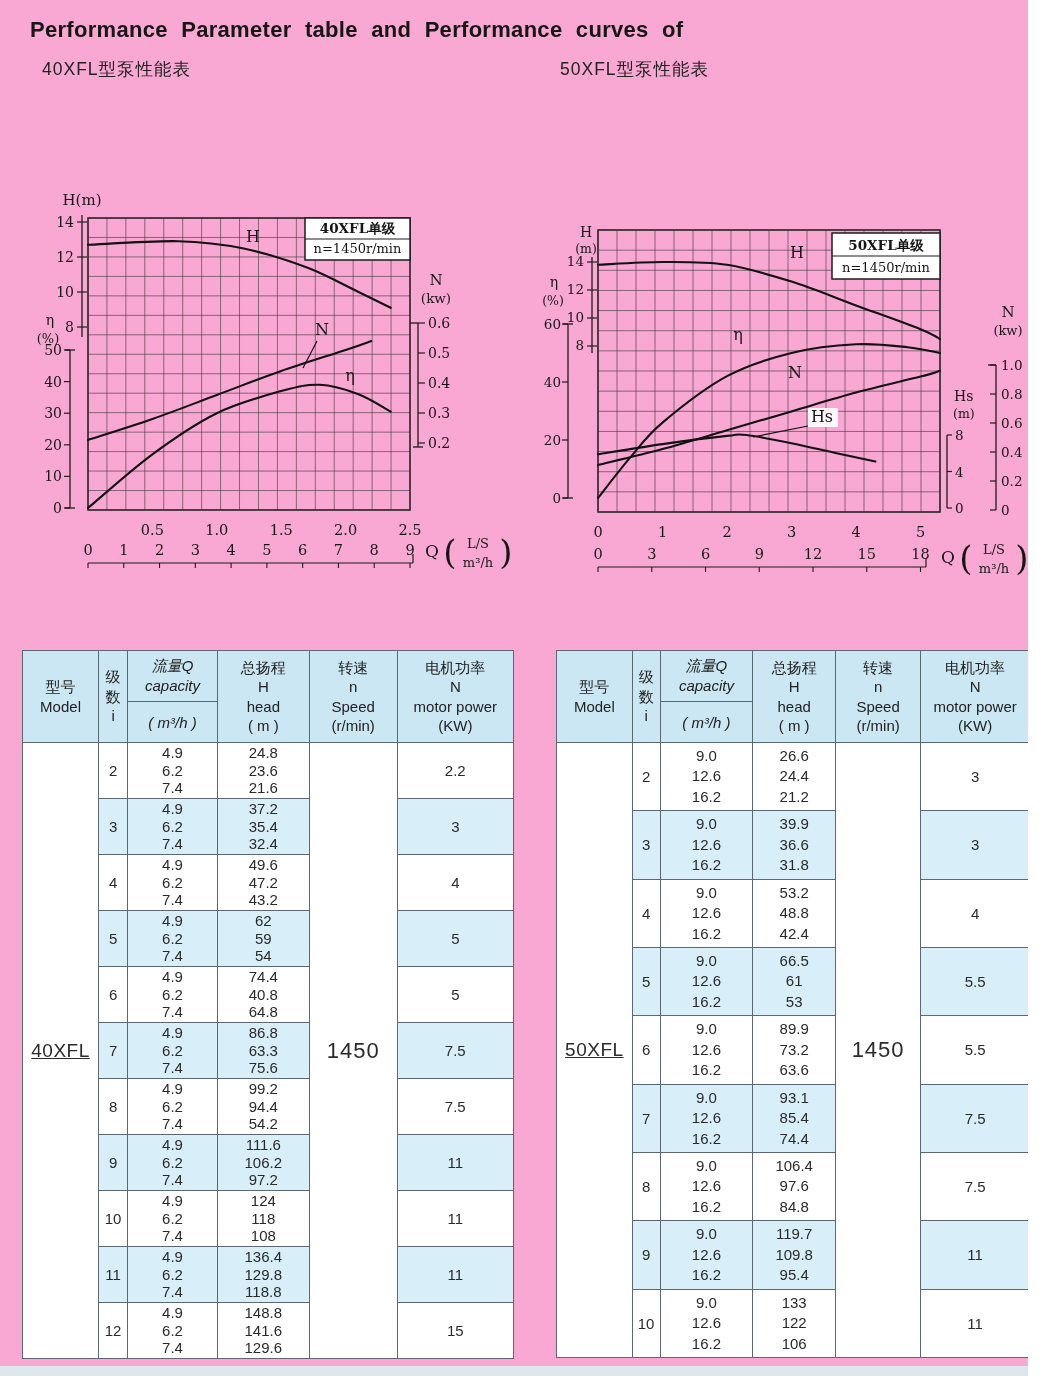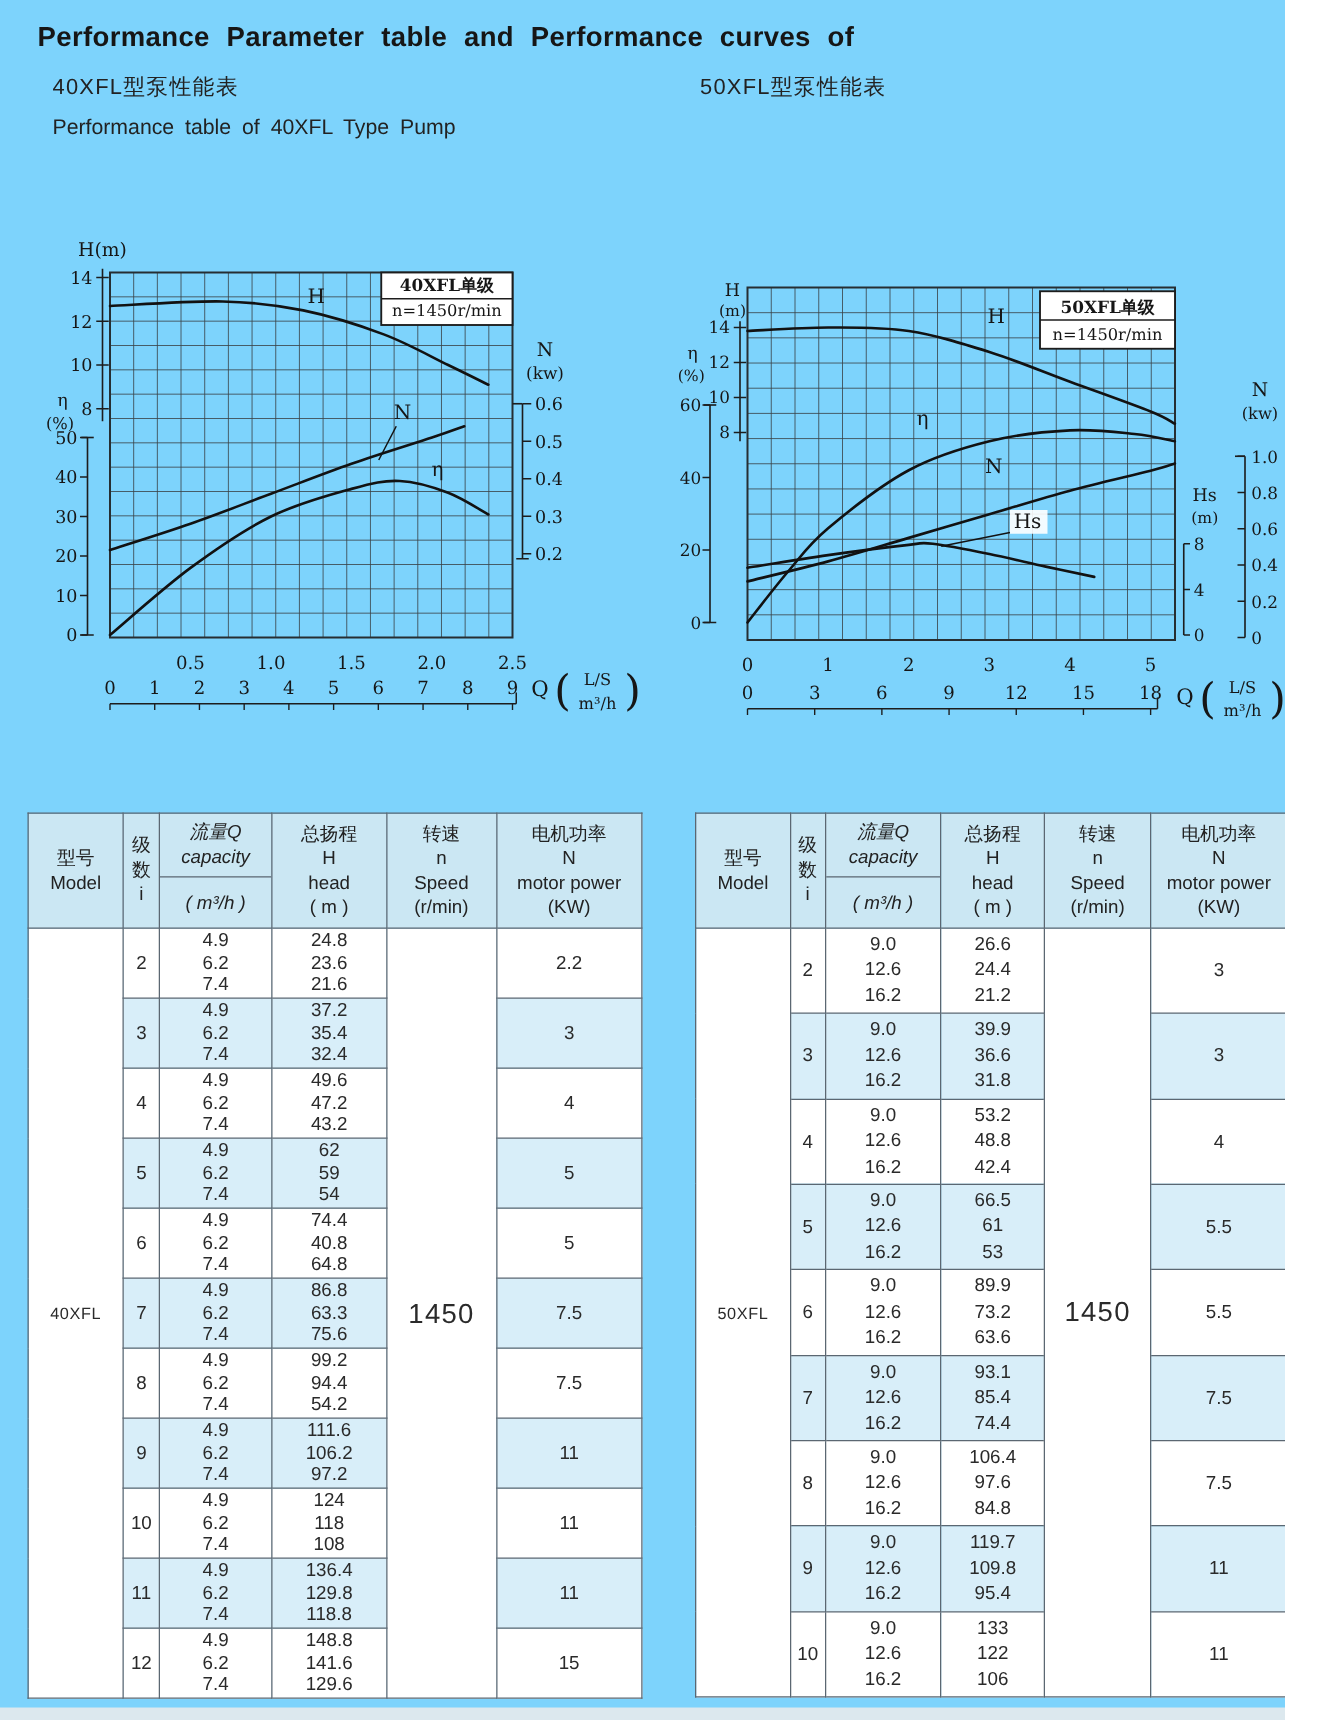--- a/index.html
+++ b/index.html
@@ -1,16 +1,16 @@
 <!DOCTYPE html>
 <html><head>
 <meta charset="utf-8">
 <style>
   html,body{margin:0;padding:0;background:#fff;}
-  .page{position:relative;width:1028px;height:1376px;background:#7dd3fc;overflow:hidden;
+  .page{position:relative;width:1028px;height:1376px;background:#f9a8d4;overflow:hidden;
         font-family:"Liberation Sans",sans-serif;color:#1c1c1c;}
   .page-title{position:absolute;left:30px;top:2px;font-size:22px;font-weight:bold;
         letter-spacing:.3px;word-spacing:7px;color:#161616;}
   .sub-zh{position:absolute;top:57px;font-size:17.5px;letter-spacing:1px;color:#222;}
   .sub-en{position:absolute;top:92px;font-size:17px;word-spacing:4px;color:#222;}
   .sub-left{left:42px;} .sub-right{left:560px;}
   svg.chart{position:absolute;top:185px;}
   #chart40svg{left:20px;} #chart50svg{left:540px;}
   svg.chart text{font-family:"DejaVu Serif",serif;fill:#161616;}
   .tablebox{position:absolute;top:650px;height:708px;}
@@ -24,33 +24,32 @@
   table.ptable tr.white{background:#ffffff;}
   table.ptable th{white-space:pre-line;font-size:15px;line-height:19.5px;color:#222;}
   th.c-stage{line-height:17px;}
   th.c-cap{padding:0;font-style:italic;}
   .cap-top{height:56%;display:flex;align-items:center;justify-content:center;
         border-bottom:1.2px solid #5b6772;white-space:pre-line;line-height:19.5px;}
   .cap-bot{height:44%;display:flex;align-items:center;justify-content:center;}
   td.num-cell{white-space:pre-line;font-size:15px;line-height:17.5px;}
   #table50 td.num-cell{line-height:20.5px;}
   td.stage-cell,td.power-cell{font-size:15px;}
-  td.model-cell{background:transparent;font-size:13px;letter-spacing:.5px;}
+  td.model-cell{background:transparent;font-size:19px;letter-spacing:.5px;text-decoration:underline;}
   td.speed-cell{background:transparent;font-size:22px;letter-spacing:1px;}
   .bottom-strip{position:absolute;left:0;top:1366px;width:1060px;height:10px;background:#dce8ee;}
 </style>
 </head>
 <body>
 
 <div class="page">
 
   <h1 class="page-title">Performance Parameter table and Performance curves of</h1>
 
   <div class="sub-zh sub-left">40XFL型泵性能表</div>
-  <div class="sub-en sub-left">Performance table of 40XFL Type Pump</div>
   <div class="sub-zh sub-right">50XFL型泵性能表</div>
 
   <svg id="chart40svg" class="chart" width="500" height="410" viewBox="0 0 500 410">
       <g stroke="#333" stroke-width="0.65" opacity="0.9">
         <line x1="68" y1="33" x2="68" y2="325"></line>
         <line x1="86.94117647058823" y1="33" x2="86.94117647058823" y2="325"></line>
         <line x1="105.88235294117646" y1="33" x2="105.88235294117646" y2="325"></line>
         <line x1="124.8235294117647" y1="33" x2="124.8235294117647" y2="325"></line>
         <line x1="143.76470588235293" y1="33" x2="143.76470588235293" y2="325"></line>
         <line x1="162.70588235294116" y1="33" x2="162.70588235294116" y2="325"></line>

